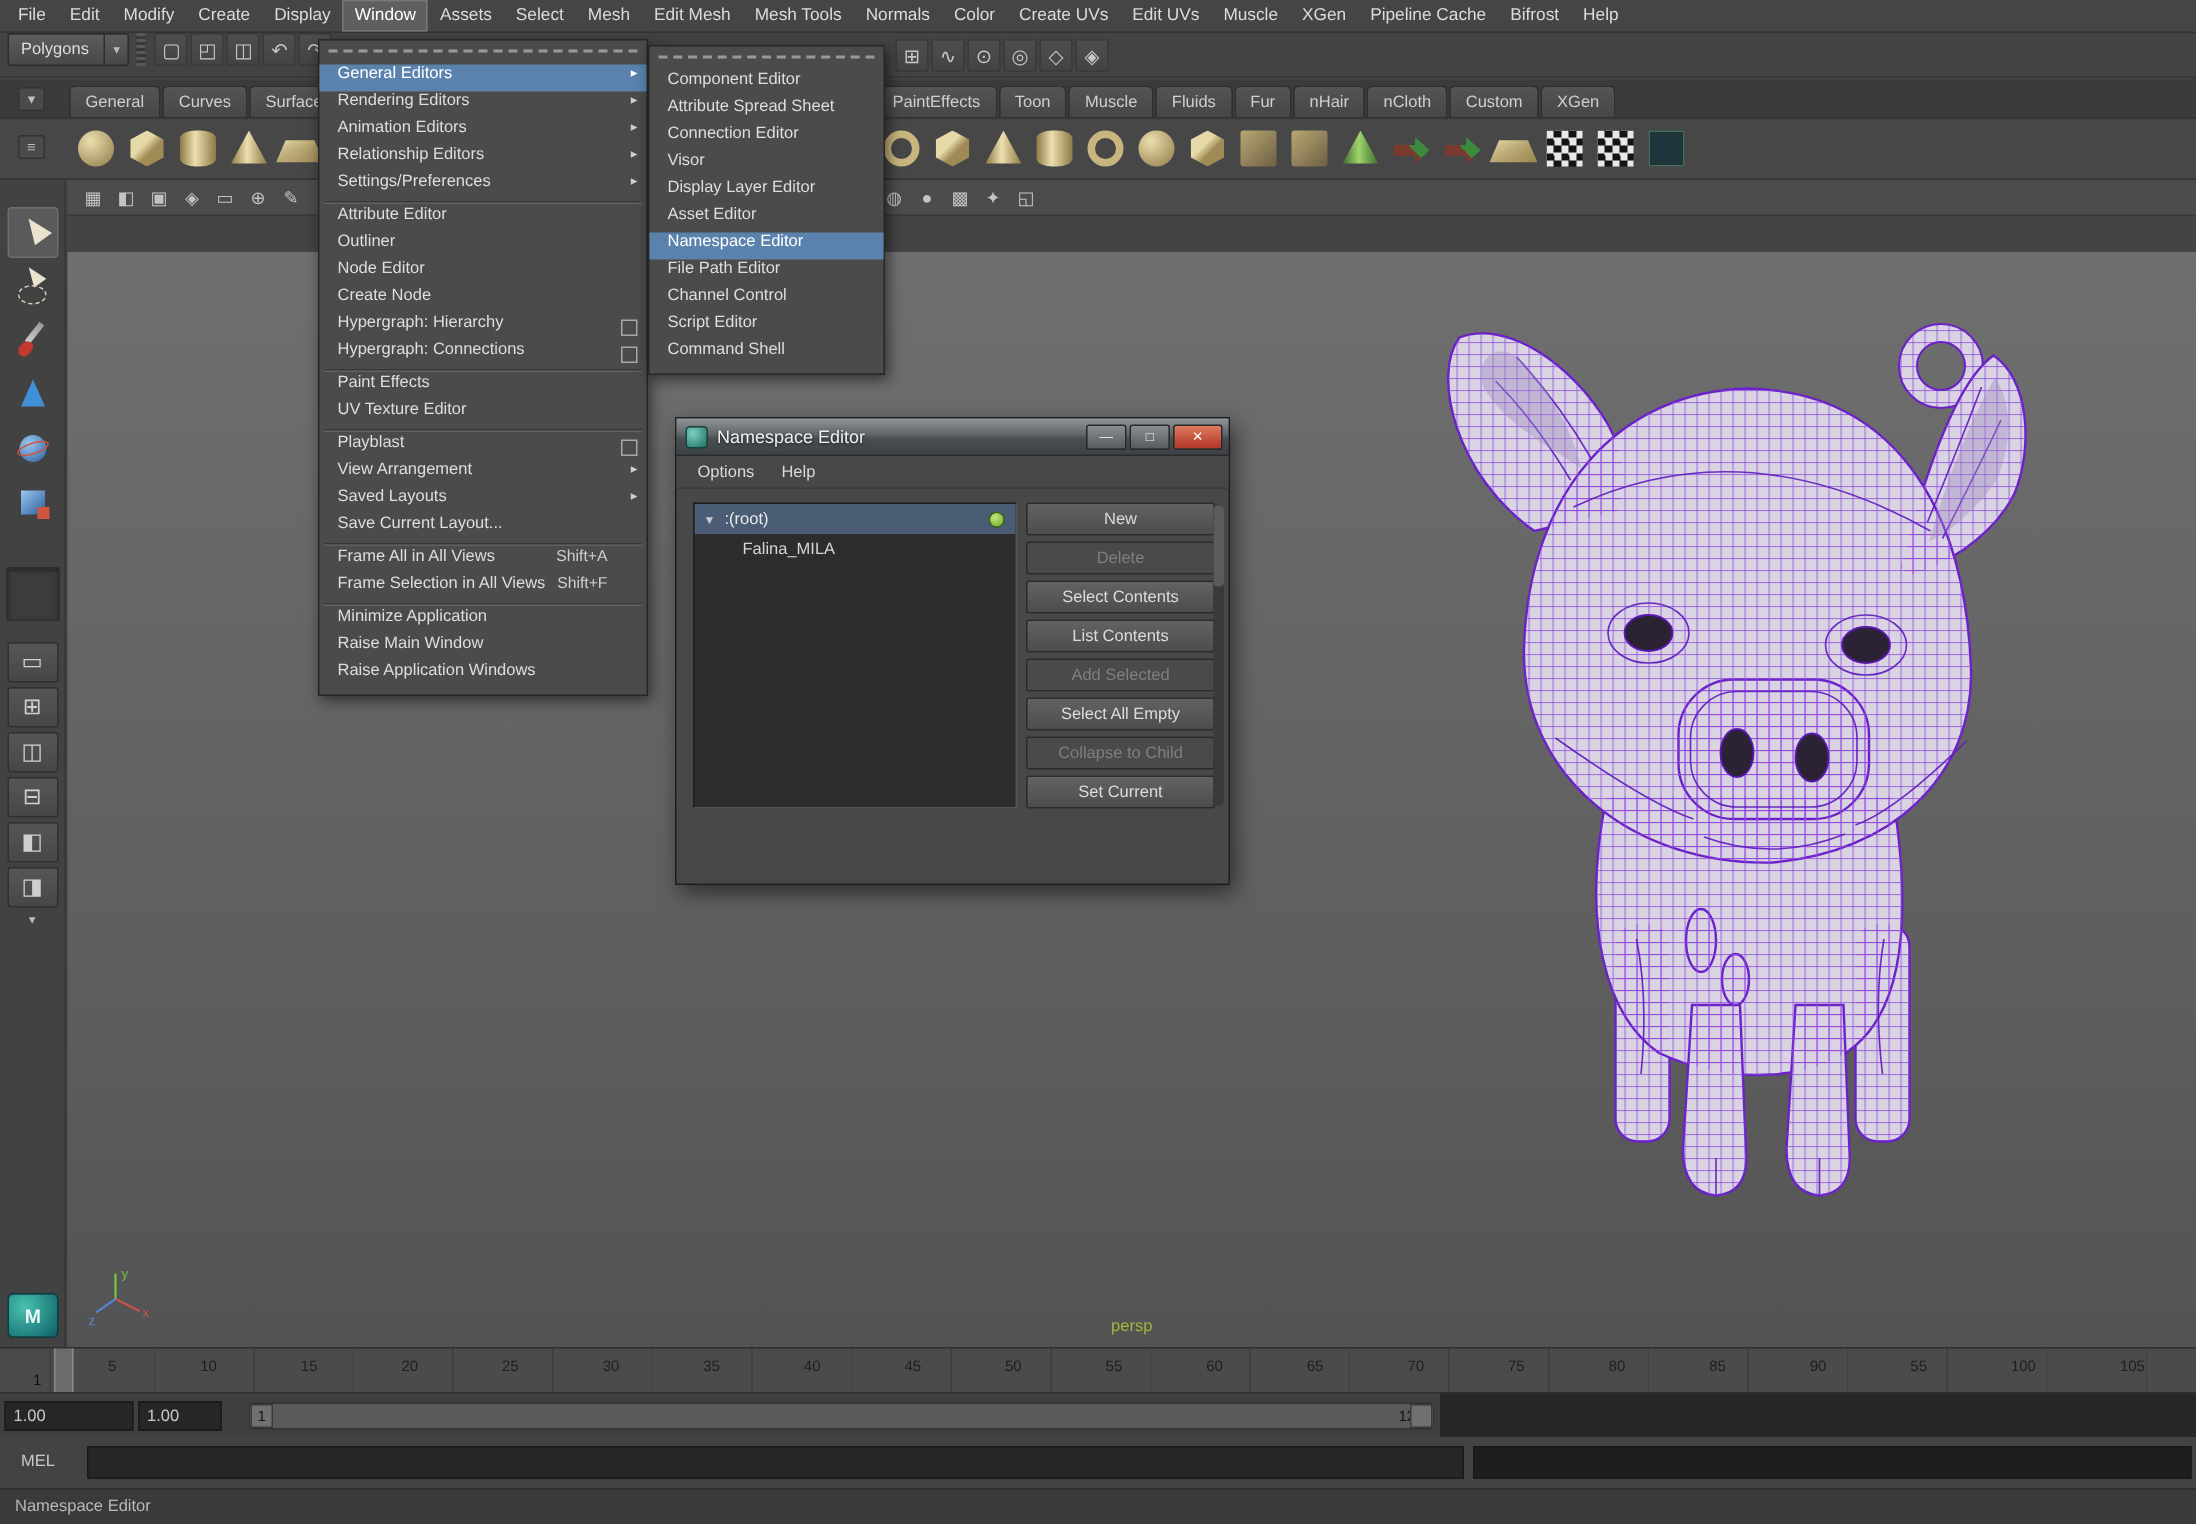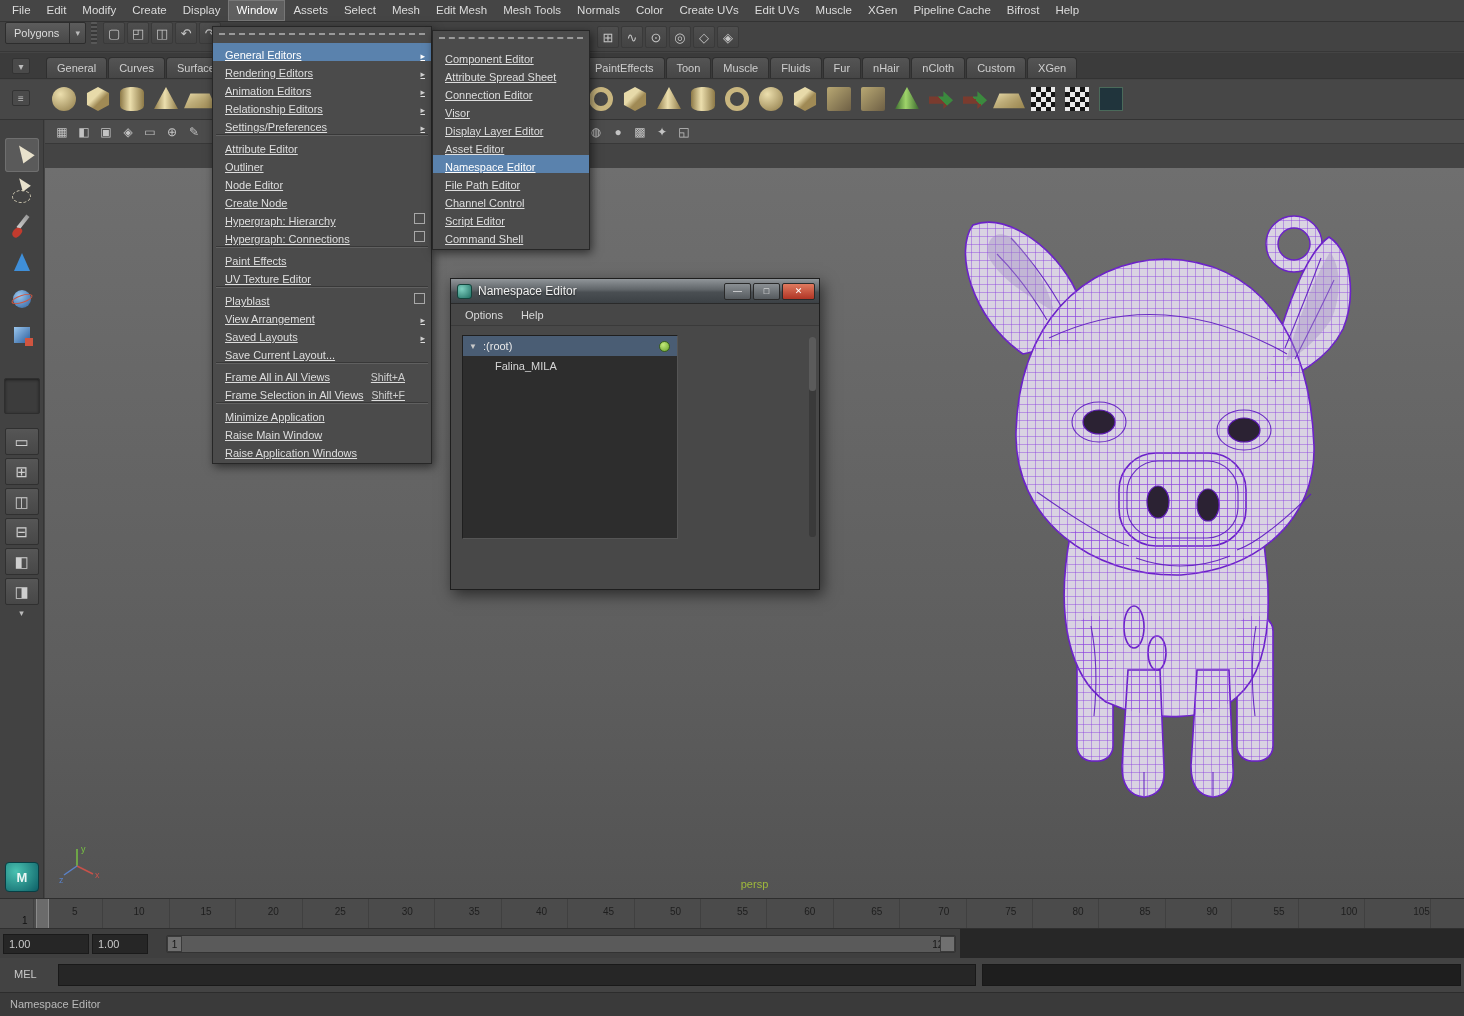--- a/index.html
+++ b/index.html
@@ -109,21 +109,21 @@
   .mel-output{position:absolute;left:982px;top:6px;right:3px;height:22px;background:#1e1e1e;border:1px solid #191919;}
 
   
   #helpline{position:absolute;left:0;top:992px;width:100%;height:24px;background:#3a3a3a;border-top:1px solid #2c2c2c;font-size:11px;color:#b9b9b9;line-height:23px;padding-left:10px;}
 
   
   .menu-panel{position:absolute;background:#4b4b4b;border:1px solid #272727;box-shadow:2px 3px 9px rgba(0,0,0,.55);padding:2px 0 4px;z-index:60;}
   #winmenu{left:212px;top:26px;width:220px;}
   #submenu{left:432px;top:30px;width:158px;z-index:61;}
   .tearoff{height:5px;margin:4px 6px 5px;border-top:2px dashed #999;}
-  .wm-item{position:relative;display:flex;align-items:flex-end;height:18px;padding:0 6px 0 12px;font-size:11px;color:#dedede;text-decoration:underline;}
+  .wm-item{position:relative;display:flex;align-items:flex-start;height:18px;padding:0 6px 0 12px;font-size:11px;color:#dedede;}
   .wm-label{flex:1;white-space:nowrap;}
   .wm-shortcut{margin-right:10px;color:#cfcfcf;font-size:10.5px;}
   .wm-arrow{width:10px;text-align:right;font-size:9px;color:#cfcfcf;}
   .wm-item.hl{background:#5a82ad;color:#fff;}
   .wm-item.hl .wm-arrow,.wm-item.hl .wm-shortcut{color:#fff;}
   .wm-item.sep{margin-bottom:4px;}
   .wm-item.sep::after{content:"";position:absolute;left:3px;right:3px;bottom:-3px;border-top:1px solid #383838;border-bottom:1px solid #606060;}
   .wm-item.optbox::before{content:"";position:absolute;right:6px;top:4px;width:9px;height:9px;border:1px solid #a8a8a8;background:#4b4b4b;}
 
   
@@ -617,18 +617,28 @@
         <span class="green-dot"></span>
       </div>
       <div>
 
           <div class="tree-row child">
             <span class="tree-label">Falina_MILA</span>
           </div>
 
       </div>
     </div>
+    <div class="dlg-buttons">
+      <button class="dlg-btn">New</button>
+        <button class="dlg-btn disabled">Delete</button>
+        <button class="dlg-btn">Select Contents</button>
+        <button class="dlg-btn">List Contents</button>
+        <button class="dlg-btn disabled">Add Selected</button>
+        <button class="dlg-btn">Select All Empty</button>
+        <button class="dlg-btn disabled">Collapse to Child</button>
+        <button class="dlg-btn">Set Current</button>
+    </div>
     <div class="dlg-scroll">
         <div class="thumb"></div>
       </div>
   </div>
 
 </div>
 
 </body></html>

